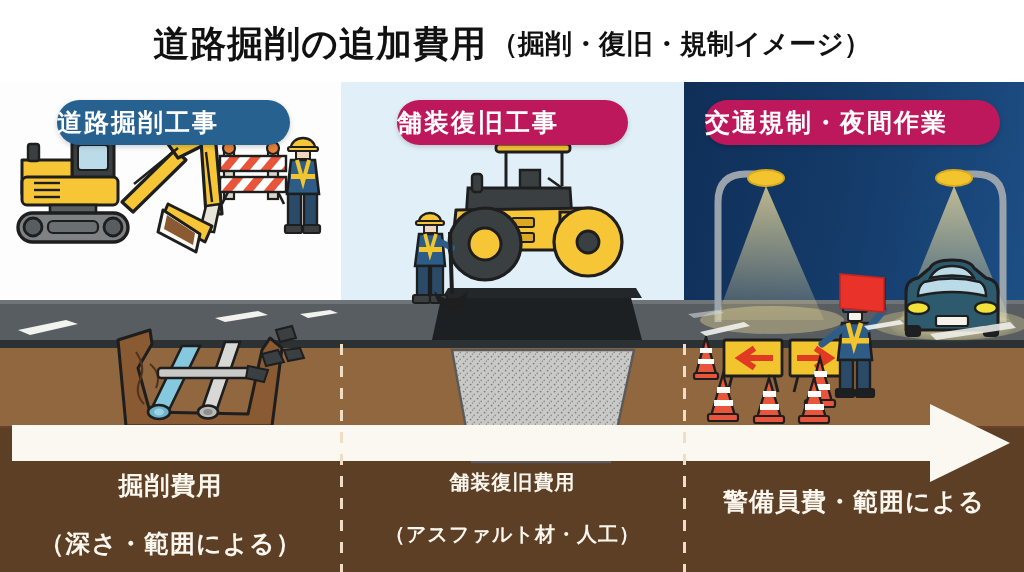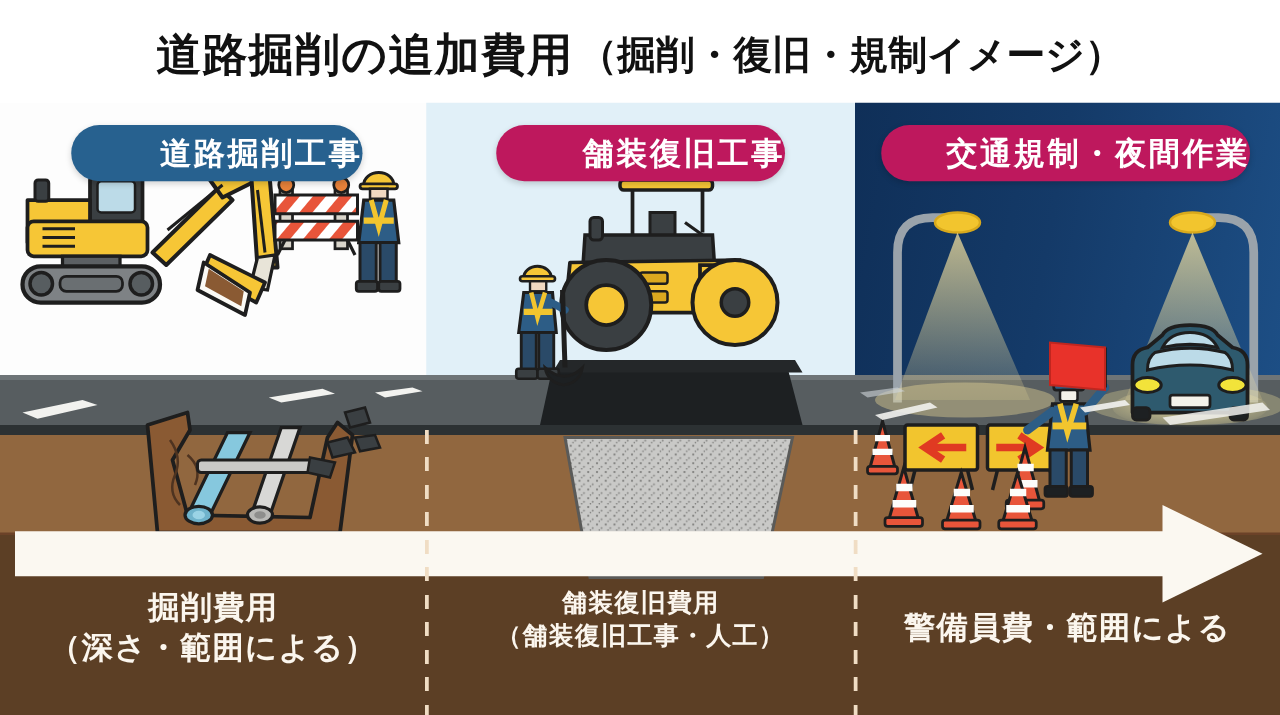--- a/index.html
+++ b/index.html
@@ -6,21 +6,21 @@
   body{font-family:"DejaVu Sans","Liberation Sans",sans-serif;}
   #stage{position:relative;width:1024px;height:572px;overflow:hidden;background:#ffffff;}
 
   
   #title{
     position:absolute;left:0;top:10px;width:1024px;height:68px;
     display:flex;align-items:center;justify-content:center;
     color:#111111;white-space:nowrap;
   }
   #title .t-main{font-size:36px;font-weight:700;letter-spacing:1px;}
-  #title .t-sub{font-size:31px;font-weight:700;letter-spacing:0px;margin-left:4px;}
+  #title .t-sub{font-size:27px;font-weight:700;letter-spacing:0px;margin-left:4px;}
 
   
   #scene{position:absolute;left:0;top:82px;width:1024px;height:490px;overflow:hidden;}
 
   .panel-bg{position:absolute;top:0;height:265px;}
   #bg-left{left:0;width:341px;background:#fdfdfd;}
   #bg-mid{left:341px;width:343px;background:#e1f0f8;}
   #bg-right{left:684px;width:340px;
     background:linear-gradient(100deg,#0f2f58 0%,#143a68 45%,#1d4f86 100%);}
 
@@ -33,37 +33,37 @@
   #soil-line{position:absolute;left:0;top:344px;width:1024px;height:3px;background:#6b4228;}
 
   .divider{position:absolute;top:262px;width:3px;height:228px;
     background:repeating-linear-gradient(to bottom,#f0ddc4 0 11px,rgba(0,0,0,0) 11px 22px);}
   #div-1{left:340px;}
   #div-2{left:683px;}
 
   
   .badge{
     position:absolute;top:18px;height:45px;border-radius:24px;
-    display:flex;align-items:center;justify-content:flex-end;
+    display:flex;align-items:center;justify-content:flex-start;
     color:#ffffff;font-size:25px;font-weight:700;letter-spacing:2px;white-space:nowrap;
     box-shadow:0 2px 5px rgba(0,0,0,0.18);
   }
   #badge-1{left:57px;width:233px;background:#27618f;}
   #badge-2{left:397px;width:231px;background:#be185d;}
   #badge-3{left:705px;width:295px;background:#be185d;}
 
   
   .caption{
     position:absolute;text-align:center;color:#fbf6ee;white-space:nowrap;
     font-weight:700;line-height:1.28;letter-spacing:1px;
   }
   #cap-1{left:0;width:341px;top:388px;font-size:25px;}
   #cap-2{left:341px;width:343px;top:388px;font-size:20px;}
   #cap-3{left:684px;width:340px;top:404px;font-size:25px;}
-  .caption .l2{display:block;}
+  .caption .l2{display:block;margin-top:26px;}
 
   
   #arrow-band{position:absolute;left:12px;top:343px;width:940px;height:36px;background:#fbf8f1;}
   #arrow-head{position:absolute;left:930px;top:322px;width:0;height:0;
     border-top:39px solid transparent;border-bottom:39px solid transparent;
     border-left:80px solid #fbf8f1;}
 
   svg{display:block;position:absolute;left:0;top:0;}
 </style>
 </head>
@@ -362,20 +362,20 @@
     <div class="badge" id="badge-3">
       <span>交通規制・夜間作業</span>
     </div>
 
     <div class="caption" id="cap-1">
       <span>掘削費用</span>
       <span class="l2">（深さ・範囲による）</span>
     </div>
     <div class="caption" id="cap-2">
       <span>舗装復旧費用</span>
-      <span class="l2">（舗装復旧工事・人工）</span>
+      <span class="l2">（アスファルト材・人工）</span>
     </div>
     <div class="caption" id="cap-3">
       <span>警備員費・範囲による</span>
     </div>
 
   </div>
 </div>
 
 </body></html>

